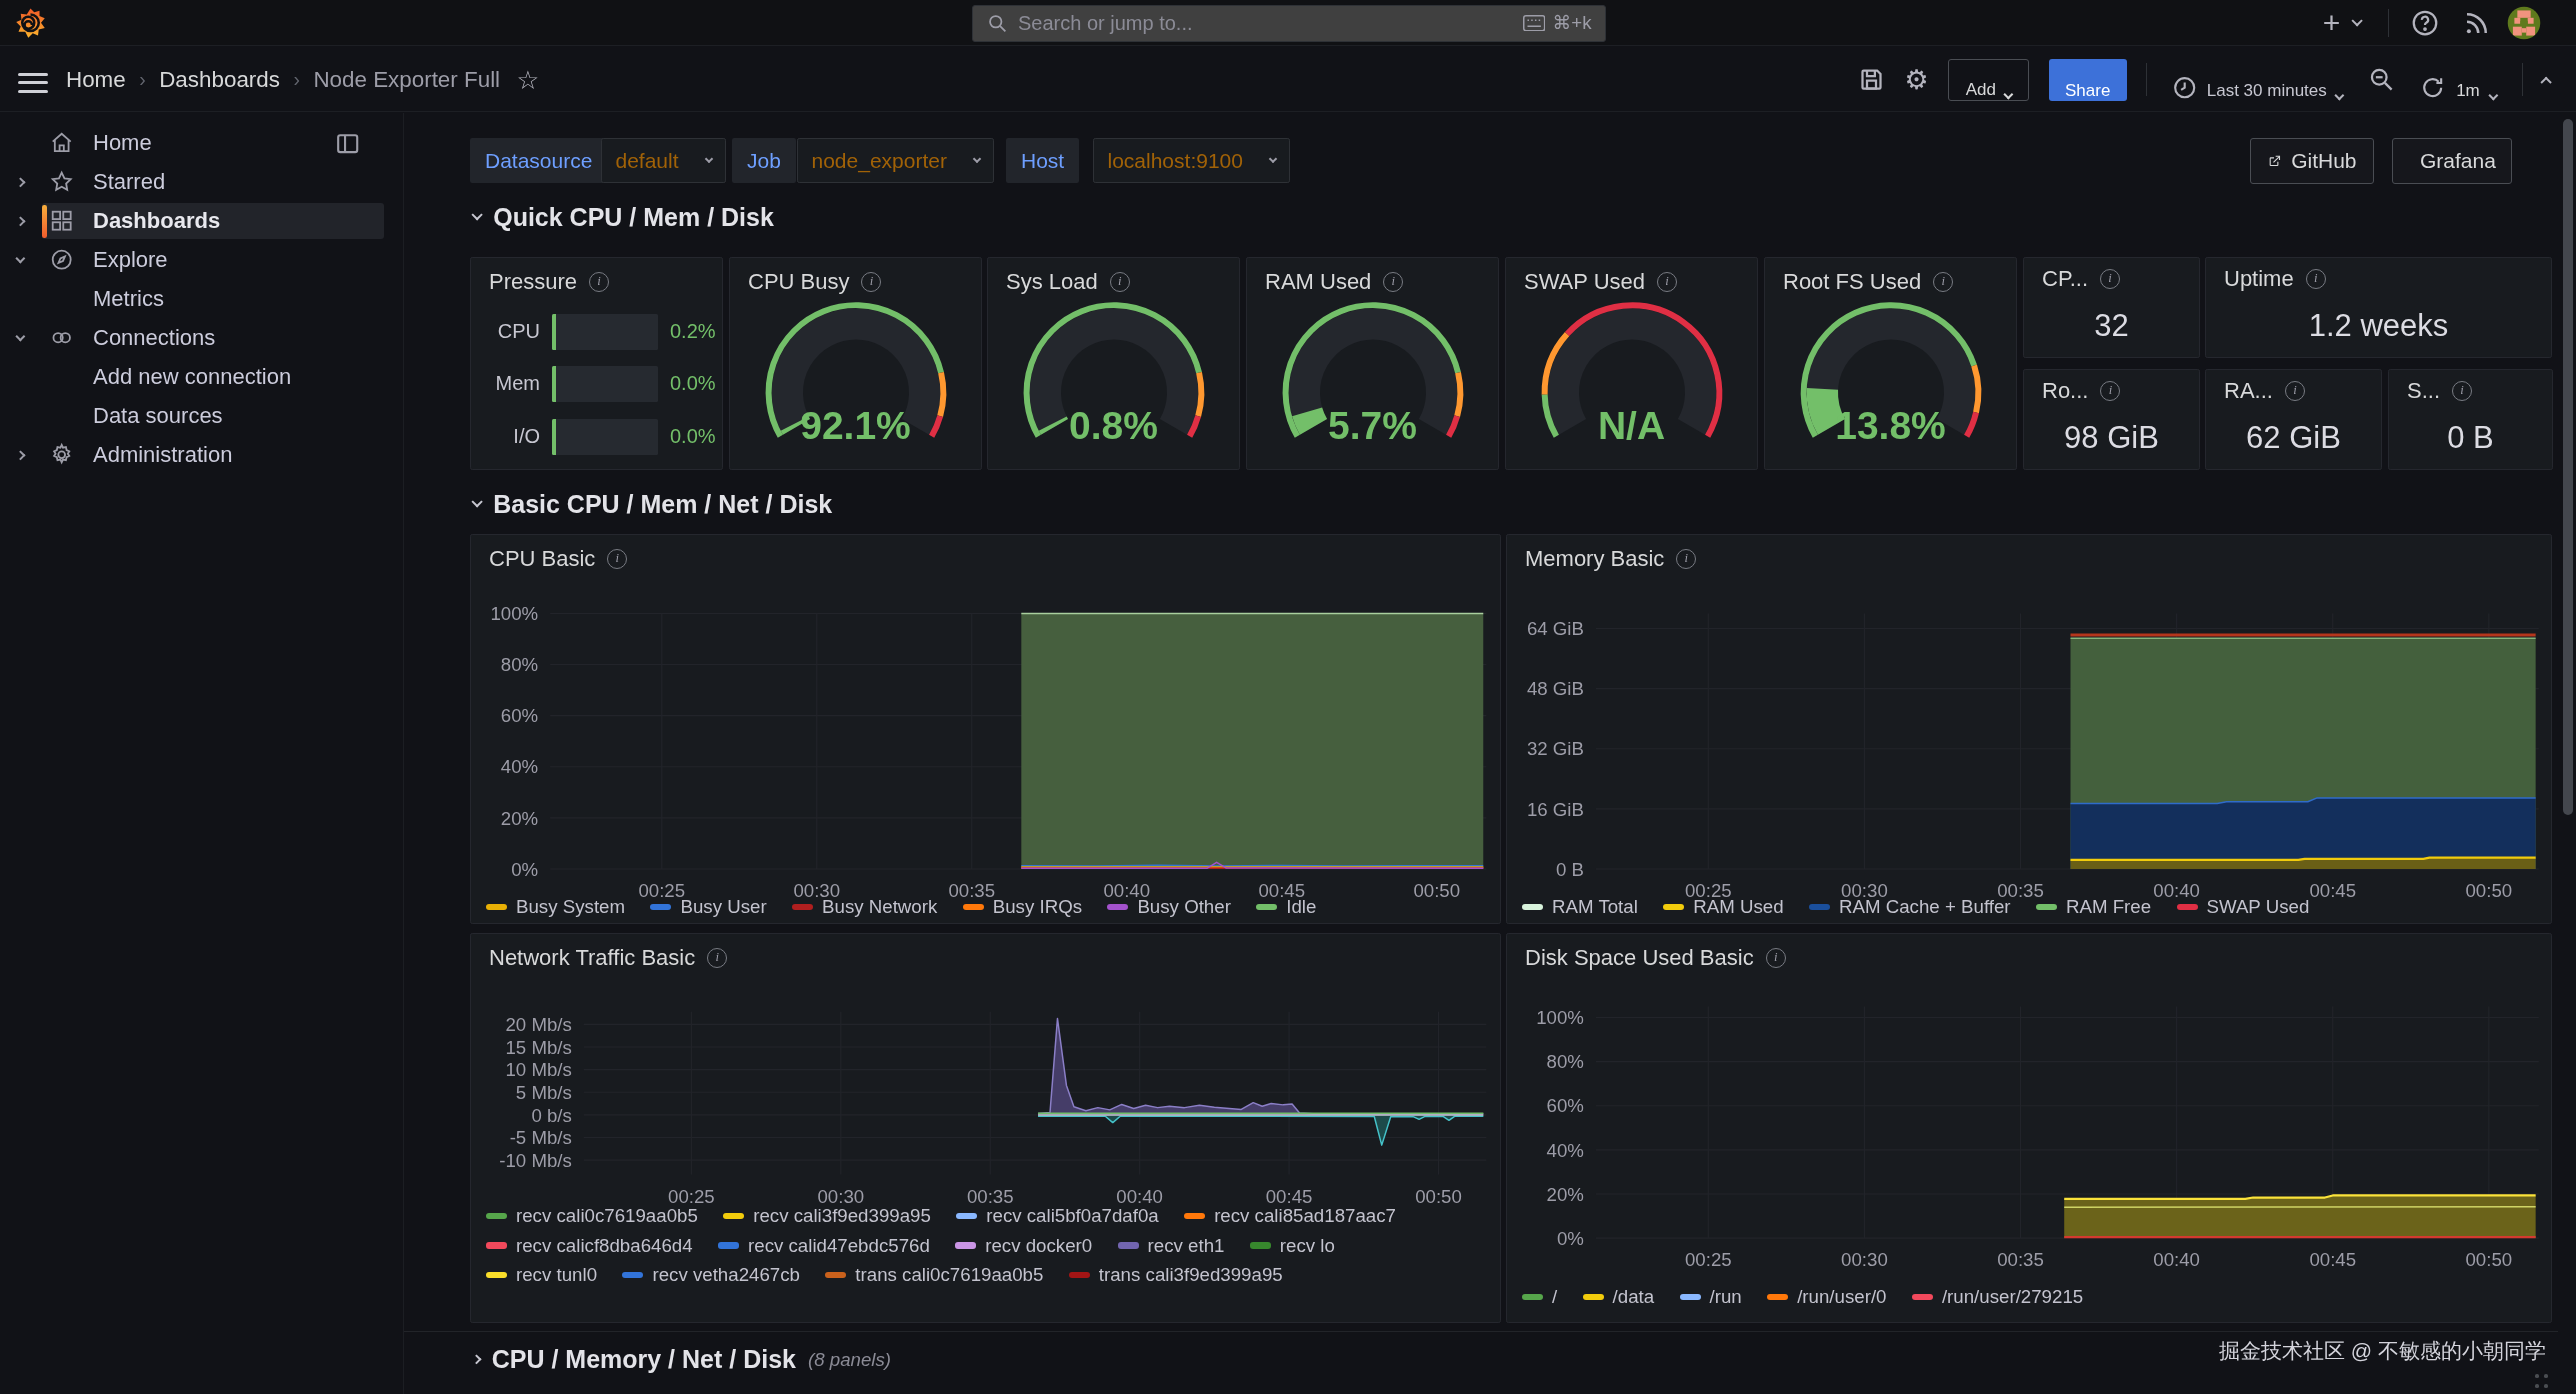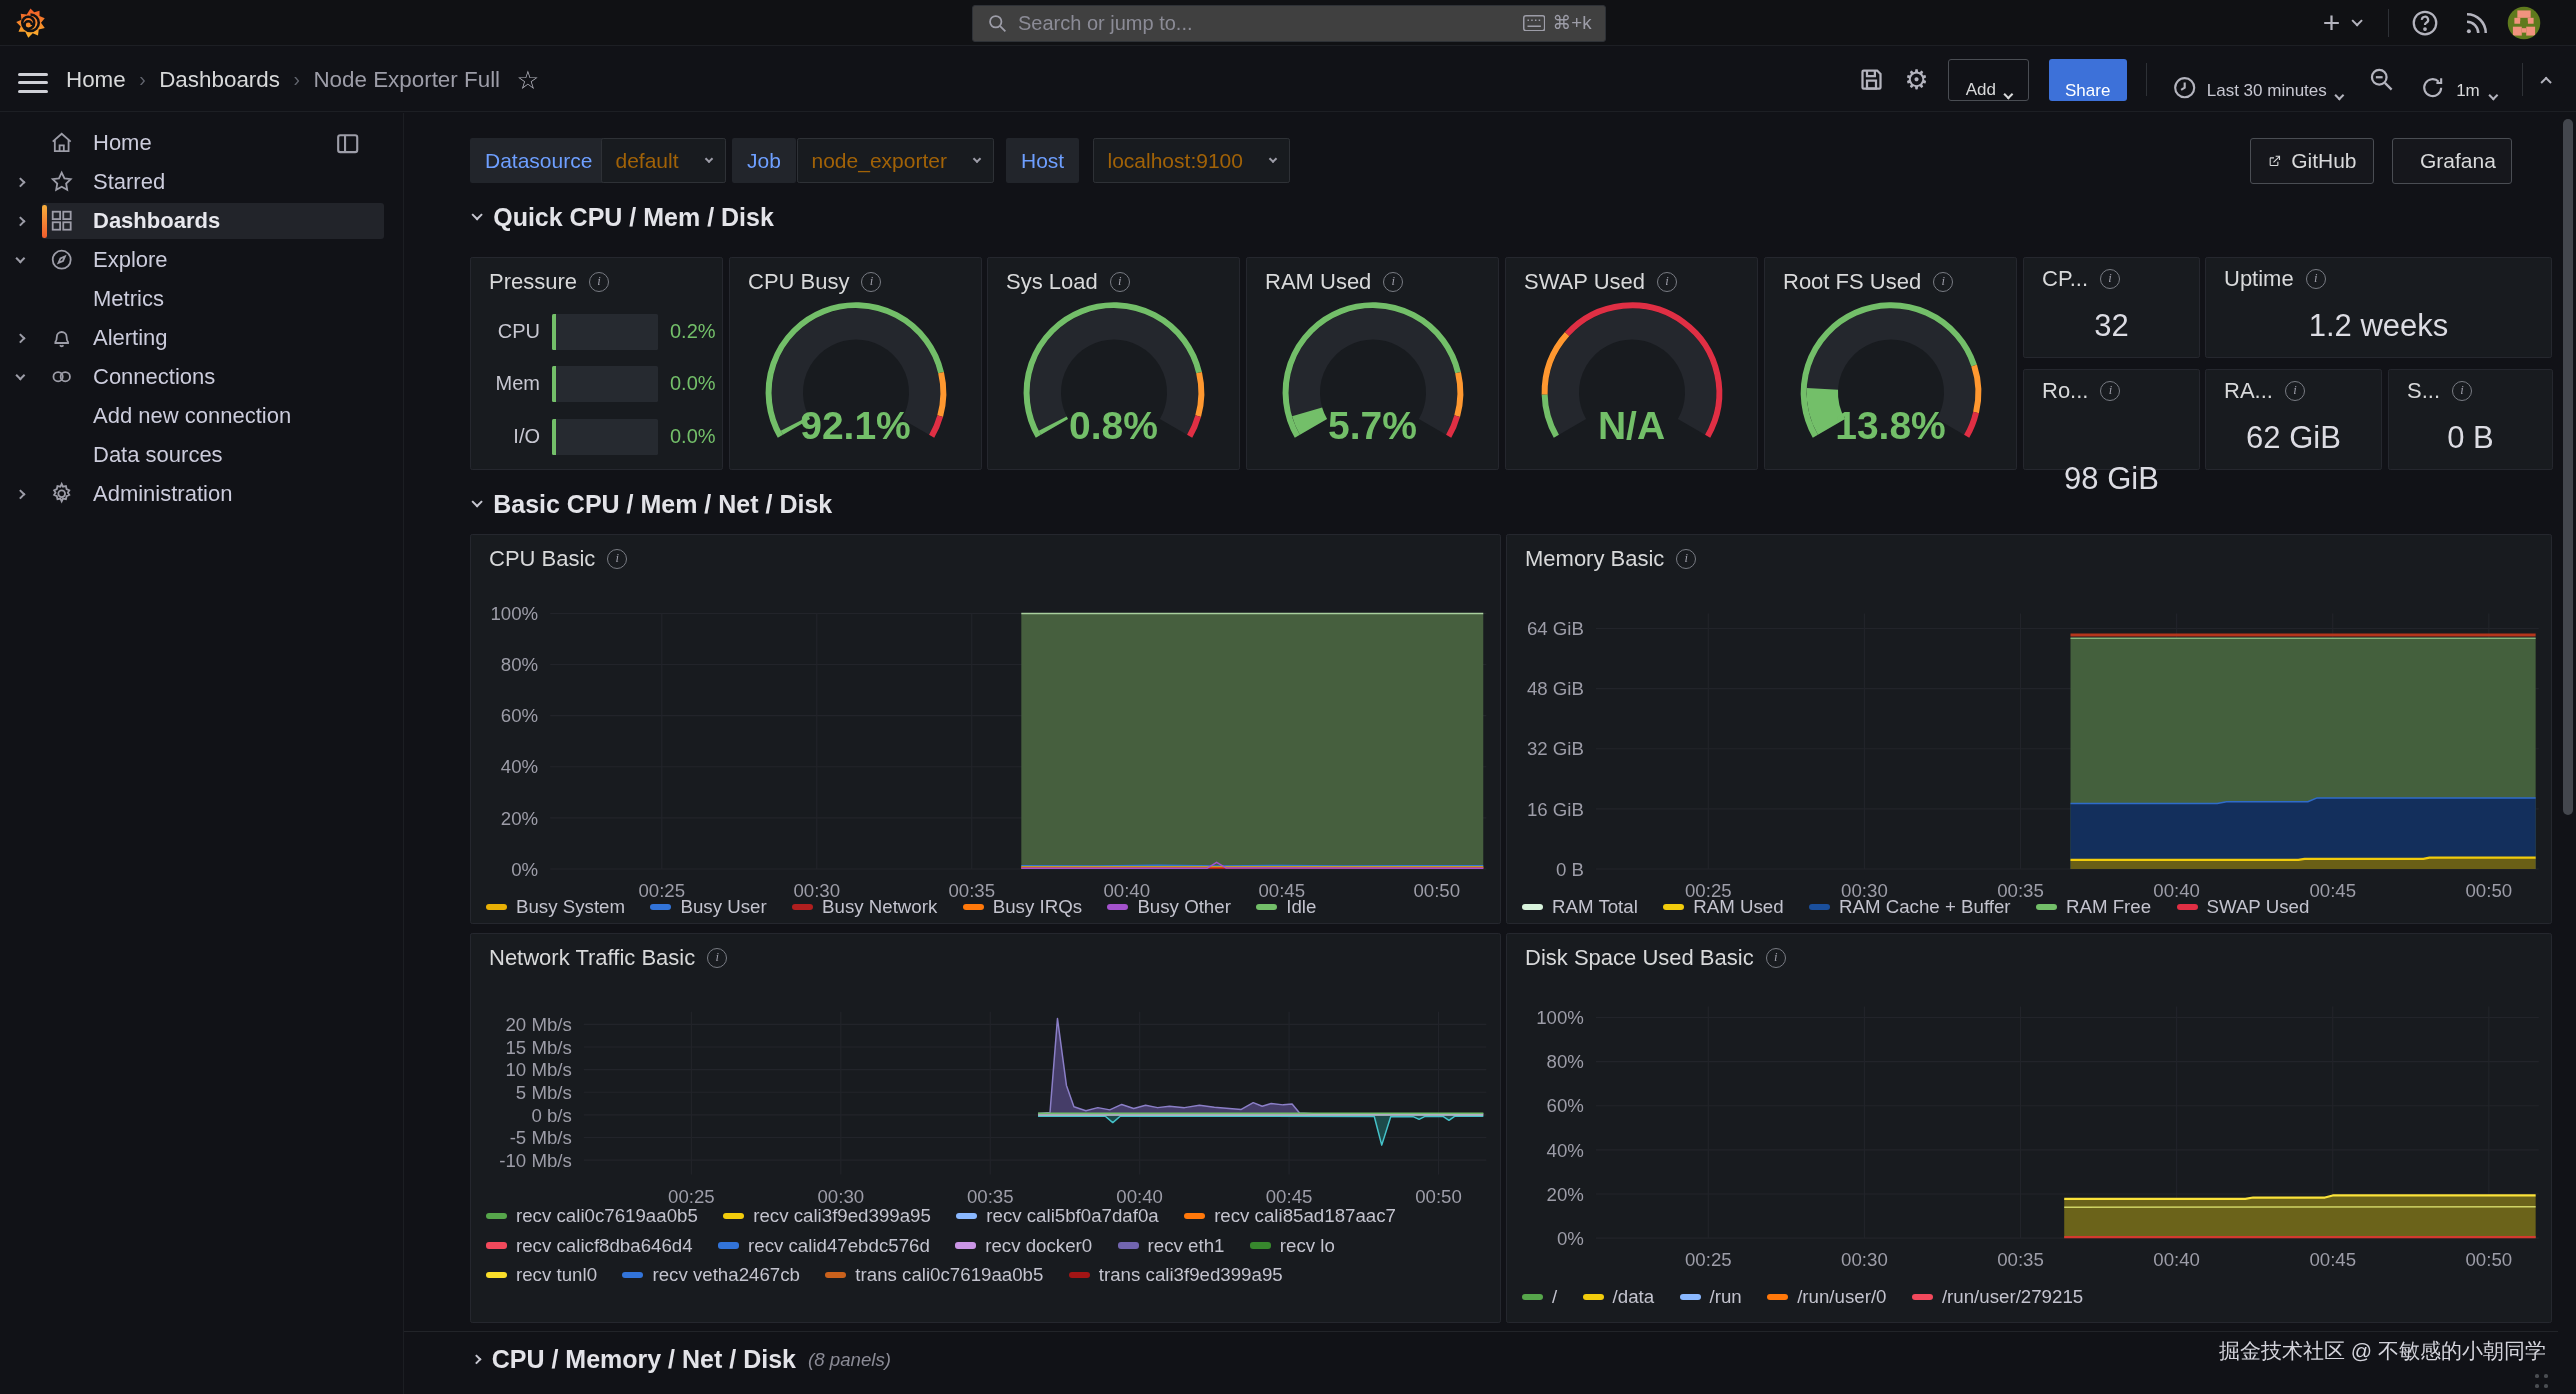--- a/index.html
+++ b/index.html
@@ -227,28 +227,20 @@
         <svg class="s-ico" width="25.4" height="25.4" viewBox="0 0 24 24" fill="none" stroke="#9d9da8" stroke-width="1.7" style="position: absolute; left: 49px;">
           <circle cx="12" cy="12" r="8.5"></circle>
           <path d="M15 9 L13.2 13.2 L9 15 L10.8 10.8 Z"></path>
         </svg>
         <span class="s-label">Explore</span>
       </div>
       <div class="side-row">
         <span class="s-label" style="left: 93px;">Metrics</span>
       </div>
       <div class="side-row">
-        <span class="sc-chev chev right" style="width: 6.7px; height: 6.7px;"></span>
-        <svg class="s-ico" width="25.4" height="25.4" viewBox="0 0 24 24" fill="none" stroke="#9d9da8" stroke-width="1.7" style="position: absolute; left: 49px;">
-          <path d="M6 17 H18 V16.2 C17 15 16.6 13.2 16.6 11.2 A4.6 4.6 0 0 0 7.4 11.2 C7.4 13.2 7 15 6 16.2 Z"></path>
-          <path d="M10.4 19.2 a1.9 1.9 0 0 0 3.2 0"></path>
-        </svg>
-        <span class="s-label">Alerting</span>
-      </div>
-      <div class="side-row">
         <span class="sc-chev chev down" style="width: 6.7px; height: 6.7px;"></span>
         <svg class="s-ico" width="25.4" height="25.4" viewBox="0 0 24 24" fill="none" stroke="#9d9da8" stroke-width="1.7" style="position: absolute; left: 49px;">
           <circle cx="8.6" cy="12" r="4.4"></circle>
           <circle cx="15.4" cy="12" r="4.4"></circle>
         </svg>
         <span class="s-label">Connections</span>
       </div>
       <div class="side-row">
         <span class="s-label" style="left: 93px;">Add new connection</span>
       </div>
@@ -423,21 +415,21 @@
           <span>Uptime</span>
           <span class="info">i</span>
         </div>
         <div class="stat-val" style="top: 50px;">1.2 weeks</div>
       </div>
       <div class="panel" style="left: 2023px; top: 369px; width: 177px; height: 101px;">
         <div class="ptitle" style="top: 7.5px;">
           <span>Ro...</span>
           <span class="info">i</span>
         </div>
-        <div class="stat-val" style="top: 50px; margin-top: 41px;">98 GiB</div>
+        <div class="stat-val" style="top: 50px;">98 GiB</div>
       </div>
       <div class="panel" style="left: 2205px; top: 369px; width: 177px; height: 101px;">
         <div class="ptitle" style="top: 7.5px;">
           <span>RA...</span>
           <span class="info">i</span>
         </div>
         <div class="stat-val" style="top: 50px; text-align: center;">62 GiB</div>
       </div>
       <div class="panel" style="left: 2388px; top: 369px; width: 165px; height: 101px;">
         <div class="ptitle" style="top: 7.5px;">

